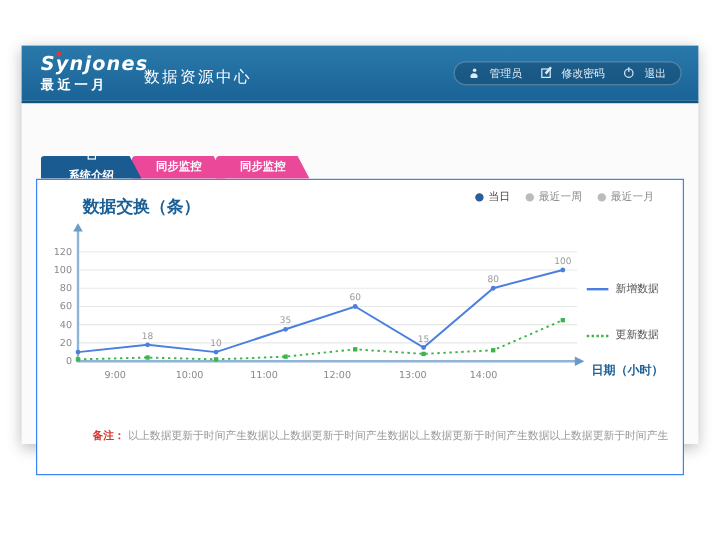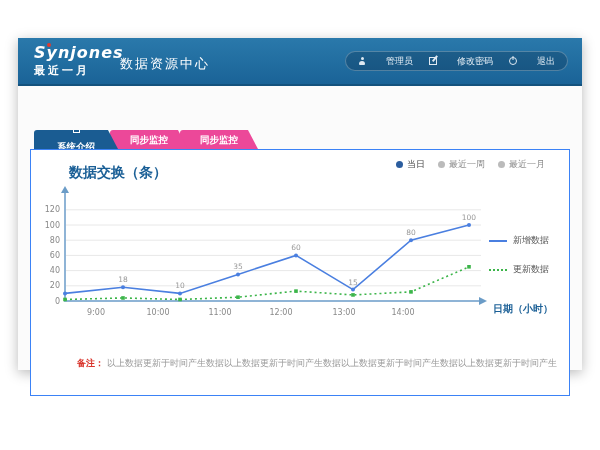--- a/index.html
+++ b/index.html
@@ -9,21 +9,21 @@
   
   .header { position:absolute; left:0; top:0; width:100%; height:48px;
     background:linear-gradient(#2a79ab,#1a6397); border-bottom:2px solid #14527d; }
   .logo { position:absolute; left:16px; top:7px; color:#fff; }
   .logo-brand { font-size:16px; font-weight:bold; font-style:italic; letter-spacing:1px; line-height:16px; position:relative; }
   .logo-dot { position:absolute; left:13px; top:-2px; width:4px; height:4px; border-radius:50%; background:#e03a2f; }
   .logo-company { font-size:11px; font-weight:bold; letter-spacing:3px; margin-top:2px; }
   .app-title { position:absolute; left:102px; top:17px; color:#fff; font-size:13px; letter-spacing:2px; }
   .user-pill { position:absolute; right:14px; top:13px; height:20px; background:rgba(0,20,40,0.22);
     border:1px solid rgba(255,255,255,0.25); border-radius:10px; display:flex; align-items:center; gap:16px; padding:0 12px; }
-  .user-item { display:flex; align-items:center; gap:20px; color:#e6eff6; font-size:9px; cursor:pointer; background:none; border:none; }
+  .user-item { display:flex; align-items:center; gap:9px; color:#e6eff6; font-size:9px; cursor:pointer; background:none; border:none; }
   .icon-user { position:relative; width:8px; height:8px; display:inline-block; }
   .icon-user::before { content:''; position:absolute; left:2.5px; top:0; width:3px; height:3px; border-radius:50%; background:#dfe9f2; }
   .icon-user::after  { content:''; position:absolute; left:1px; top:4px; width:6px; height:4px; border-radius:3px 3px 1px 1px; background:#dfe9f2; }
   .icon-edit { position:relative; width:8px; height:8px; display:inline-block; border:1px solid #dfe9f2; }
   .icon-edit::before { content:''; position:absolute; left:4px; top:-3px; width:1.5px; height:7px; background:#dfe9f2; transform:rotate(40deg); }
   .icon-power { position:relative; width:8px; height:8px; border:1px solid #dfe9f2; border-radius:50%; display:inline-block; }
   .icon-power::before { content:''; position:absolute; left:50%; top:-2px; width:1px; height:4px; background:#dfe9f2; transform:translateX(-50%); }
 
   
   .nav { position:absolute; left:0; top:50px; width:100%; height:26px;
@@ -49,21 +49,21 @@
   .filters { position:absolute; top:8px; right:24px; display:flex; gap:13px; }
   .filter { display:flex; align-items:center; gap:4px; font-size:9px; color:#888; cursor:pointer; background:none; border:none; }
   .filter .dot { width:7px; height:7px; border-radius:50%; background:#bbbbbb; }
   .filter.selected { color:#444; }
   .filter.selected .dot { background:#2b5d9e; }
 
   
   .y-axis-title { position:absolute; left:22px; top:14px; font-size:14px; font-weight:bold; color:#1a5f96;margin-left:16px; }
   .chart-svg { position:absolute; left:0; top:33px; width:500px; height:140px; pointer-events:none; }
   .x-axis-title { position:absolute; left:462px; top:152px; font-size:10px; font-weight:bold; color:#1a5f96; white-space:nowrap;text-align:center; }
-  .legend { position:absolute; right:20px; top:84px; display:flex; flex-direction:column; gap:16px; }
+  .legend { position:absolute; right:20px; top:84px; display:flex; flex-direction:column; gap:26px; }
   .legend-item { display:flex; align-items:center; gap:6px; font-size:9px; color:#555; }
   .sample-blue  { width:18px; border-top:2px solid #4a7fe0; }
   .sample-green { width:18px; border-top:2px dotted #3cb54a; }
 
   
   .note { position:absolute; left:46px; top:207px; width:480px; font-size:9px; white-space:nowrap; overflow:hidden; }
   .note-label { color:#d9342b; font-weight:bold; }
   .note-text { color:#999; }
 </style>
 </head>

